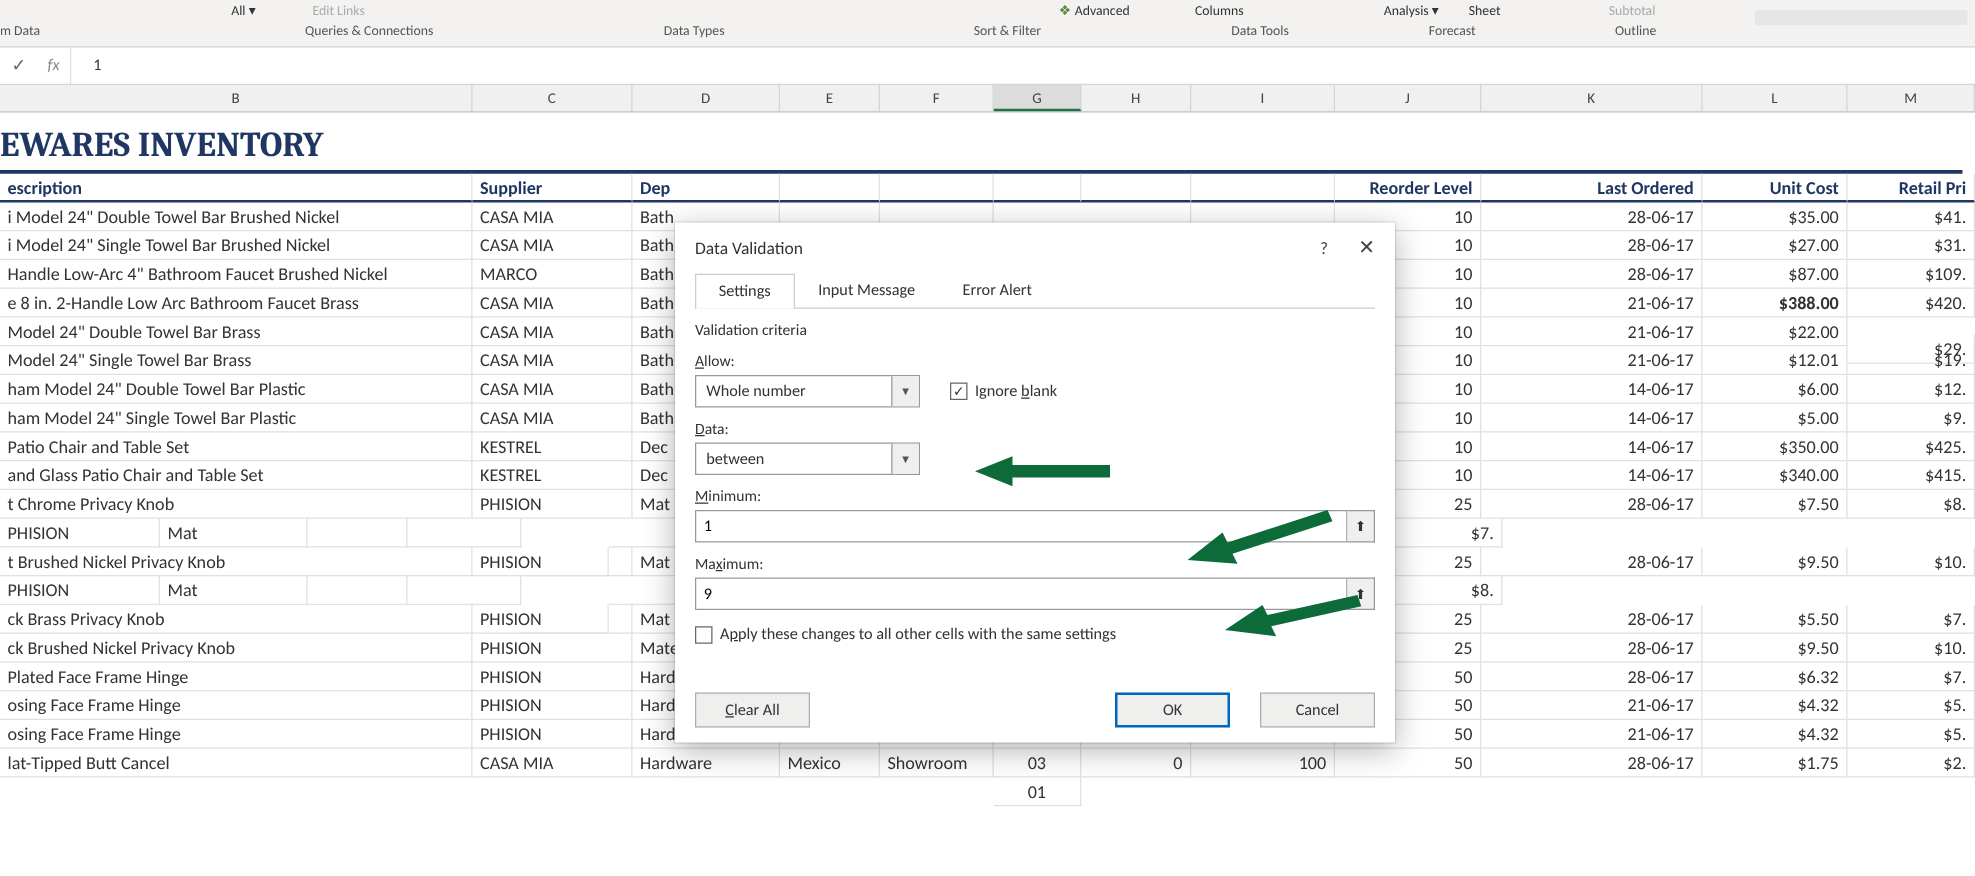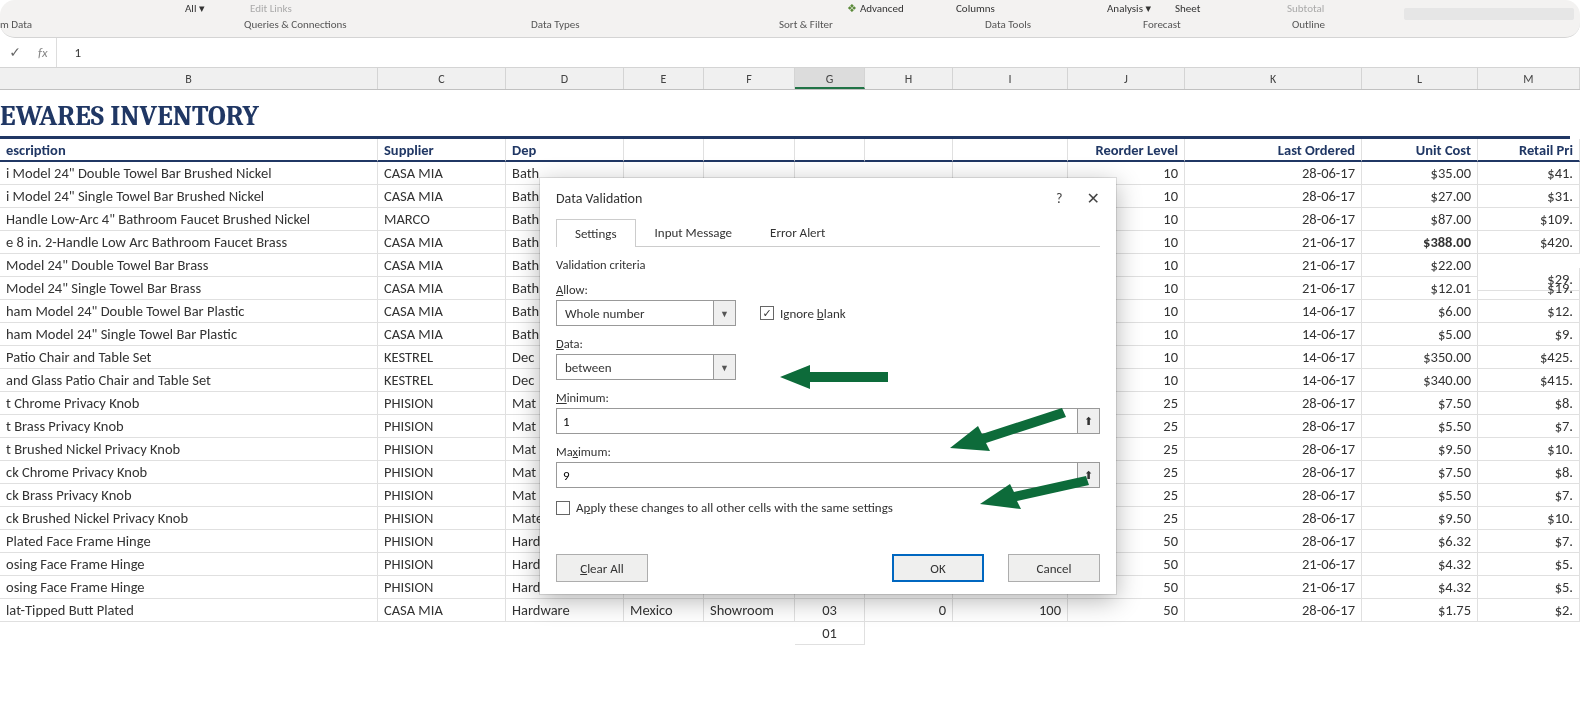--- a/index.html
+++ b/index.html
@@ -1,19 +1,19 @@
 <!DOCTYPE html>
 <html><head>
 <meta charset="utf-8">
 <style>
 * { margin: 0; padding: 0; box-sizing: border-box; font-family: "Segoe UI", Calibri, sans-serif; }
 body { background: #fff; font-size: 13px; color: #333; overflow: hidden; width: 1580px; height: 701px; position: relative; }
 
 
-.ribbon-top { height: 38px; background: #f3f2f1; border-bottom: 1px solid #d4d4d4; display: flex; align-items: flex-end; font-size: 11px; color: #666; padding-left: 0; position: relative; border-radius: 15px; }
+.ribbon-top { height: 38px; background: #f3f2f1; border-bottom: 1px solid #d4d4d4; display: flex; align-items: flex-end; font-size: 11px; color: #666; padding-left: 0; position: relative; }
 .rib-item { position: absolute; bottom: 6px; font-size: 11px; color: #555; }
 .rib-adv { position: absolute; top: 2px; font-size: 11px; color: #333; display:flex; align-items:center; gap:3px;}
 .rib-bar { position:absolute; right:6px; top:8px; width:170px; height:12px; background:#e6e6e6; border-radius:2px;}
 
 
 .formula-bar { height: 30px; display: flex; align-items: center; border-bottom: 1px solid #d4d4d4; }
 .fb-check { width:30px; text-align:center; color:#666; font-size:14px; }
 .fx { font-style: italic; color: #888; padding: 0 8px; border-right:1px solid #ddd; height:100%; display:flex; align-items:center; font-size:13px;}
 .fb-val { padding-left: 18px; font-size: 13px; }
 
@@ -273,21 +273,20 @@
       <div class="cell" style="width: 91px;"></div>
       <div class="cell ct" style="width: 70px;"></div>
       <div class="cell rt" style="width: 88px;"></div>
       <div class="cell rt" style="width: 115px;"></div>
       <div class="cell rt" style="width: 117px;">25</div>
       <div class="cell rt" style="width: 177px;">28-06-17</div>
       <div class="cell rt" style="width: 116px;">$7.50</div>
       <div class="cell rt" style="width: 102px;">$8.</div>
     </div>
     <div class="row">
-      <div class="cell" style="width: 378px;">t Brass Privacy Knob</div>
       <div class="cell" style="width: 128px;">PHISION</div>
       <div class="cell" style="width: 118px;">Mat</div>
       <div class="cell" style="width: 80px;"></div>
       <div class="cell" style="width: 91px;"></div>
       <div class="cell ct" style="width: 70px;"></div>
       <div class="cell rt" style="width: 88px;"></div>
       <div class="cell rt" style="width: 115px;"></div>
       <div class="cell rt" style="width: 117px;">25</div>
       <div class="cell rt" style="width: 177px;">28-06-17</div>
       <div class="cell rt" style="width: 116px;">$5.50</div>
@@ -301,21 +300,20 @@
       <div class="cell" style="width: 91px;"></div>
       <div class="cell ct" style="width: 70px;"></div>
       <div class="cell rt" style="width: 88px;"></div>
       <div class="cell rt" style="width: 115px;"></div>
       <div class="cell rt" style="width: 117px;">25</div>
       <div class="cell rt" style="width: 177px;">28-06-17</div>
       <div class="cell rt" style="width: 116px;">$9.50</div>
       <div class="cell rt" style="width: 102px;">$10.</div>
     </div>
     <div class="row">
-      <div class="cell" style="width: 378px;">ck Chrome Privacy Knob</div>
       <div class="cell" style="width: 128px;">PHISION</div>
       <div class="cell" style="width: 118px;">Mat</div>
       <div class="cell" style="width: 80px;"></div>
       <div class="cell" style="width: 91px;"></div>
       <div class="cell ct" style="width: 70px;"></div>
       <div class="cell rt" style="width: 88px;"></div>
       <div class="cell rt" style="width: 115px;"></div>
       <div class="cell rt" style="width: 117px;">25</div>
       <div class="cell rt" style="width: 177px;">28-06-17</div>
       <div class="cell rt" style="width: 116px;">$7.50</div>
@@ -385,21 +383,21 @@
       <div class="cell" style="width: 91px;">Showroom</div>
       <div class="cell ct" style="width: 70px;">03</div>
       <div class="cell rt" style="width: 88px;">88</div>
       <div class="cell rt" style="width: 115px;">100</div>
       <div class="cell rt" style="width: 117px;">50</div>
       <div class="cell rt" style="width: 177px;">21-06-17</div>
       <div class="cell rt" style="width: 116px;">$4.32</div>
       <div class="cell rt" style="width: 102px;">$5.</div>
     </div>
     <div class="row">
-      <div class="cell" style="width: 378px;">lat-Tipped Butt Plated</div>
+      <div class="cell" style="width: 378px;">lat-Tipped Butt Cancel</div>
       <div class="cell" style="width: 128px;">CASA MIA</div>
       <div class="cell" style="width: 118px;">Hardware</div>
       <div class="cell" style="width: 80px;">Mexico</div>
       <div class="cell" style="width: 91px;">Showroom</div>
       <div class="cell ct" style="width: 70px;">01</div>
       <div class="cell rt" style="width: 88px;">0</div>
       <div class="cell rt" style="width: 115px;">100</div>
       <div class="cell rt" style="width: 117px;">50</div>
       <div class="cell rt" style="width: 177px;">28-06-17</div>
       <div class="cell rt" style="width: 116px;">$1.75</div>

